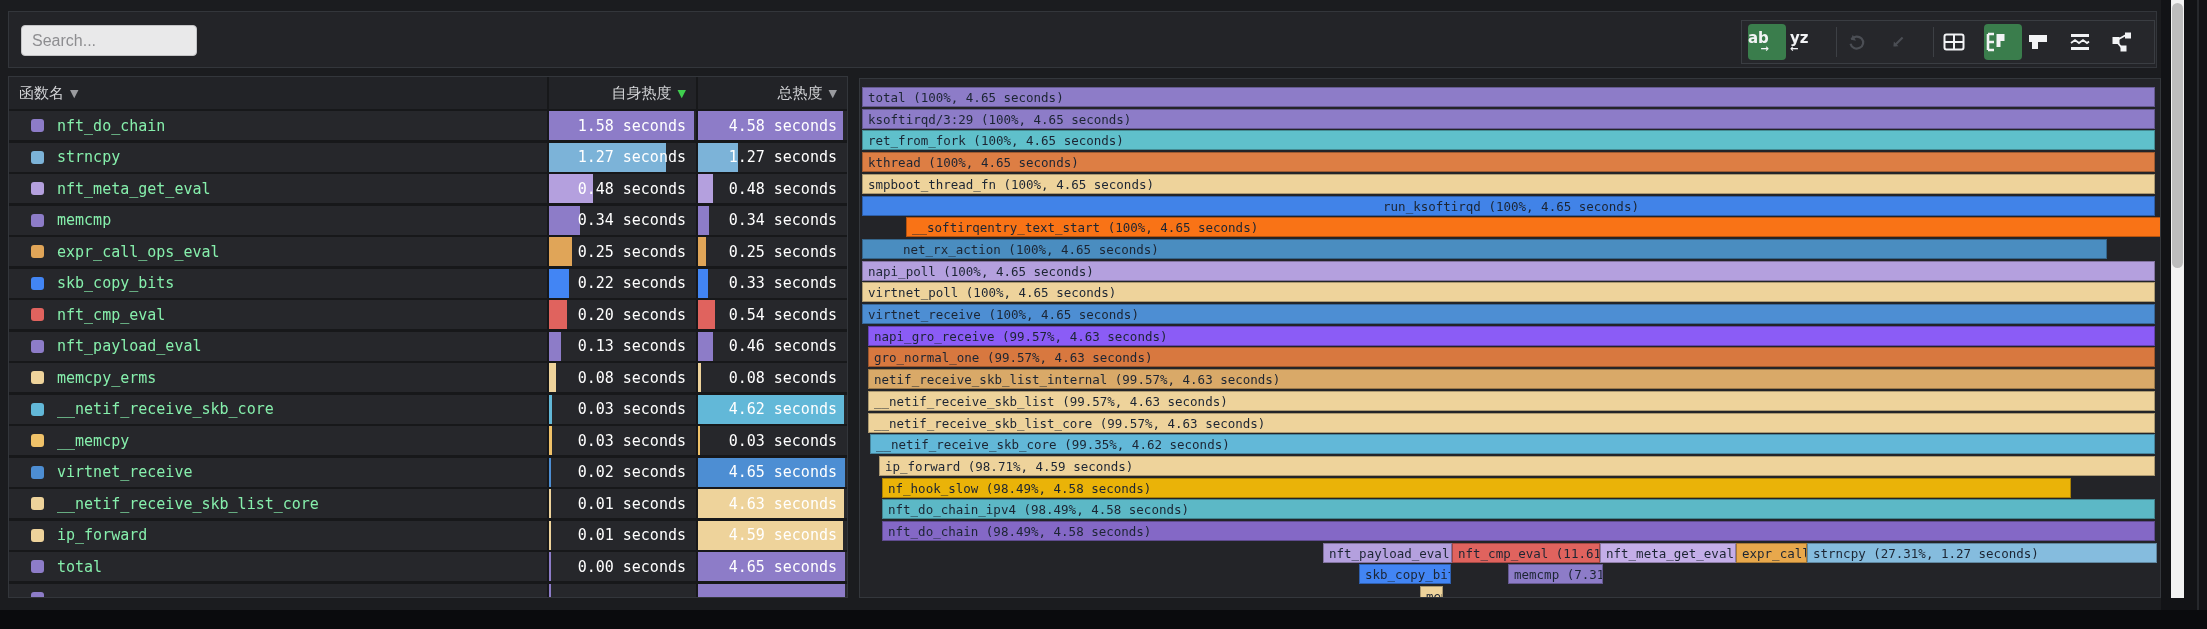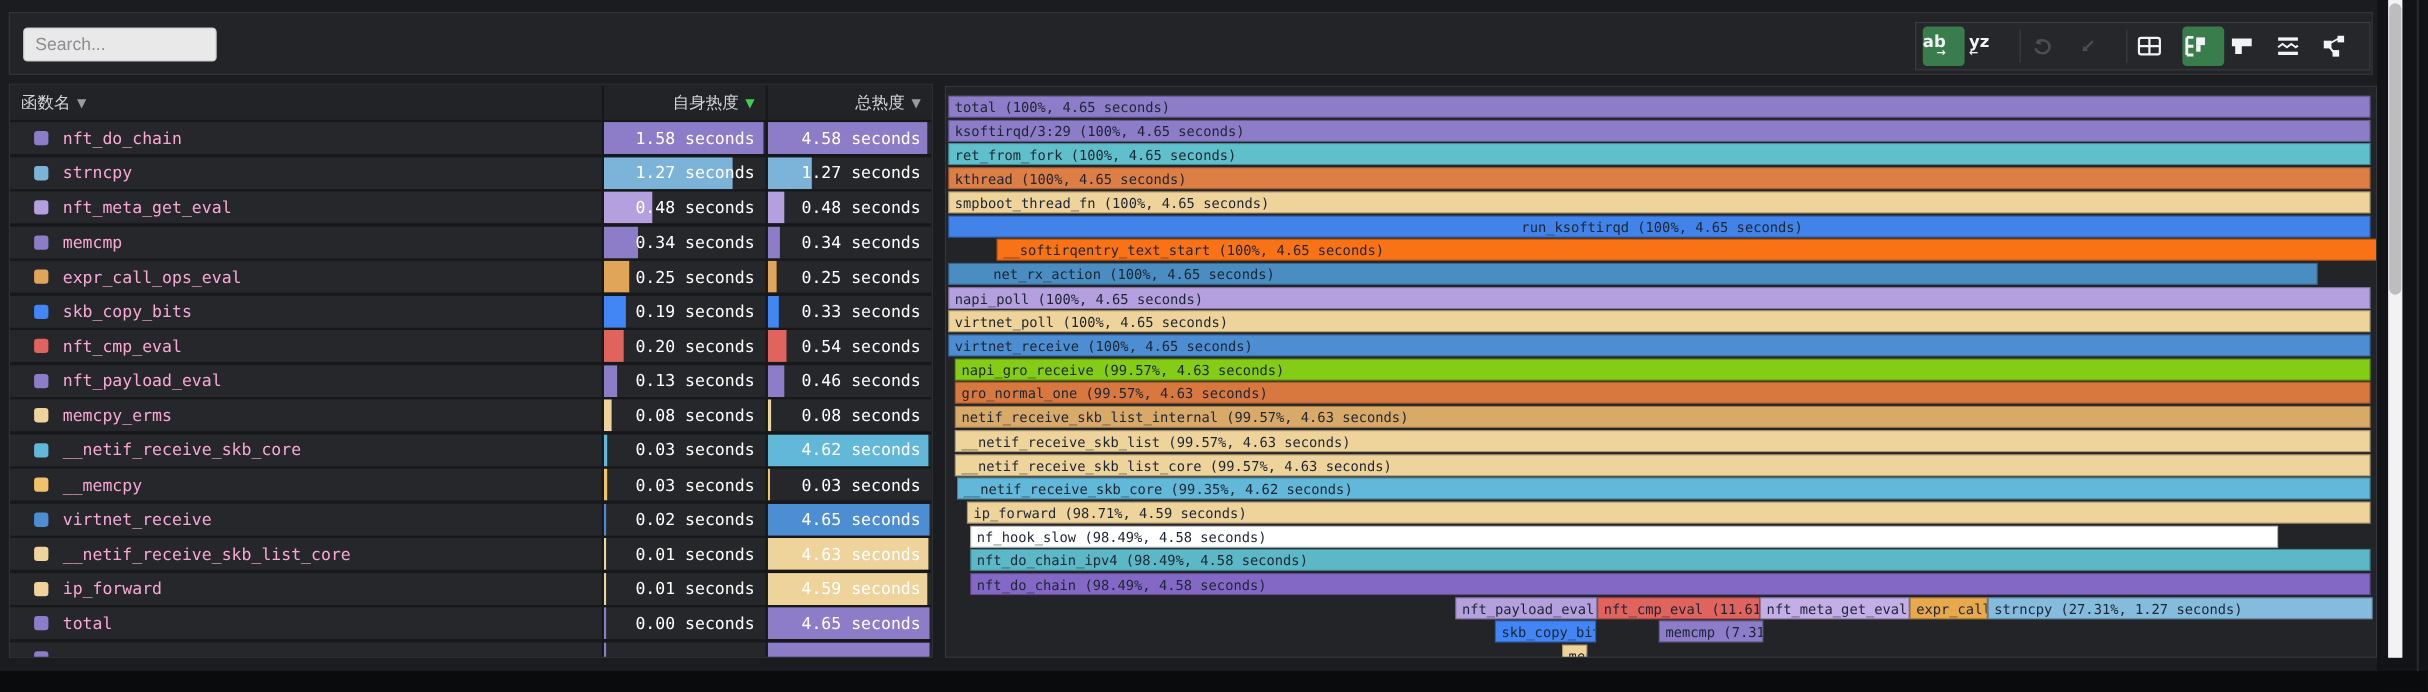--- a/index.html
+++ b/index.html
@@ -26,21 +26,21 @@
   .table-panel{position:absolute;left:8px;top:76px;width:840px;height:522px;background:#17181a;
                border:1px solid #33363b;box-sizing:border-box;overflow:hidden;text-align:center;}
   .thead{display:grid;grid-template-columns:1fr 147px 149px;column-gap:2px;height:32px;}
   .th{background:#222327;color:#d3d4d7;font-size:15px;display:flex;align-items:center;
       font-family:"DejaVu Sans",sans-serif;padding:0 10px;}
   .th.num{justify-content:flex-end;}
   .sort-arrow{font-size:11px;margin-left:6px;color:#9a9b9f;}
   .tbody{display:flex;flex-direction:column;row-gap:2.5px;margin-top:2px;}
   .trow{display:grid;grid-template-columns:1fr 147px 149px;column-gap:2px;height:29px;flex:none;}
   .cell{background:#26272b;position:relative;overflow:hidden;display:flex;align-items:center;}
-  .cell.name{padding-left:22px;color:#f9a8d4;font-size:15px;gap:13px;}
+  .cell.name{padding-left:22px;color:#86efac;font-size:15px;gap:13px;}
   .chip{width:13px;height:13px;border-radius:3px;flex:none;}
   .cell.val{justify-content:flex-end;padding-right:10px;color:#fff;font-size:15px;}
   .bar{position:absolute;left:0;top:0;bottom:0;}
   .vtext{position:relative;z-index:2;}
   
   .flame-panel{position:absolute;left:859px;top:78px;width:1302px;height:520px;background:#232428;
                border:1px solid #34373c;box-sizing:border-box;overflow:hidden;}
   .frame{position:absolute;height:20px;line-height:20px;font-size:12.5px;color:#1c2533;
          padding-left:5px;white-space:nowrap;overflow:hidden;box-sizing:border-box;
          border:1px solid rgba(0,0,0,0.28);cursor:pointer;}
@@ -216,21 +216,21 @@
             <span class="vtext">0.25 seconds</span>
           </div>
         </div>
         <div class="trow">
           <div class="cell name">
             <span class="chip" style="background: rgb(66, 133, 244);"></span>
             <span>skb_copy_bits</span>
           </div>
           <div class="cell val">
             <div class="bar" style="background: rgb(66, 133, 244); width: 20px;"></div>
-            <span class="vtext">0.19 seconds</span>
+            <span class="vtext">0.22 seconds</span>
           </div>
           <div class="cell val">
             <div class="bar" style="background: rgb(66, 133, 244); width: 10px;"></div>
             <span class="vtext">0.33 seconds</span>
           </div>
         </div>
         <div class="trow">
           <div class="cell name">
             <span class="chip" style="background: rgb(224, 99, 94);"></span>
             <span>nft_cmp_eval</span>
@@ -375,28 +375,28 @@
       <div class="frame" style="left: 2px; top: 30px; width: 1293px; background: rgb(141, 124, 200);">ksoftirqd/3:29 (100%, 4.65 seconds)</div>
       <div class="frame" style="left: 2px; top: 51px; width: 1293px; background: rgb(95, 192, 203);">ret_from_fork (100%, 4.65 seconds)</div>
       <div class="frame" style="left: 2px; top: 73px; width: 1293px; background: rgb(221, 126, 68);">kthread (100%, 4.65 seconds)</div>
       <div class="frame" style="left: 2px; top: 95px; width: 1293px; background: rgb(238, 211, 155);">smpboot_thread_fn (100%, 4.65 seconds)</div>
       <div class="frame" style="left: 2px; top: 117px; width: 1293px; background: rgb(65, 131, 232); text-align: center;">run_ksoftirqd (100%, 4.65 seconds)</div>
       <div class="frame" style="left: 2px; top: 138px; width: 1293px; background: #f97316; margin-left: 44px;">__softirqentry_text_start (100%, 4.65 seconds)</div>
       <div class="frame" style="left: 2px; top: 160px; width: 1245px; background: rgb(74, 141, 192); padding-left: 40px;">net_rx_action (100%, 4.65 seconds)</div>
       <div class="frame" style="left: 2px; top: 182px; width: 1293px; background: rgb(180, 160, 222);">napi_poll (100%, 4.65 seconds)</div>
       <div class="frame" style="left: 2px; top: 203px; width: 1293px; background: rgb(238, 211, 155);">virtnet_poll (100%, 4.65 seconds)</div>
       <div class="frame" style="left: 2px; top: 225px; width: 1293px; background: rgb(77, 142, 211);">virtnet_receive (100%, 4.65 seconds)</div>
-      <div class="frame" style="left: 8px; top: 247px; width: 1287px; background: #84cc16;">napi_gro_receive (99.57%, 4.63 seconds)</div>
+      <div class="frame" style="left: 8px; top: 247px; width: 1287px; background: #8b5cf6;">napi_gro_receive (99.57%, 4.63 seconds)</div>
       <div class="frame" style="left: 8px; top: 268px; width: 1287px; background: rgb(216, 120, 63);">gro_normal_one (99.57%, 4.63 seconds)</div>
       <div class="frame" style="left: 8px; top: 290px; width: 1287px; background: rgb(217, 169, 104);">netif_receive_skb_list_internal (99.57%, 4.63 seconds)</div>
       <div class="frame" style="left: 8px; top: 312px; width: 1287px; background: rgb(238, 211, 155);">__netif_receive_skb_list (99.57%, 4.63 seconds)</div>
       <div class="frame" style="left: 8px; top: 334px; width: 1287px; background: rgb(238, 211, 155);">__netif_receive_skb_list_core (99.57%, 4.63 seconds)</div>
       <div class="frame" style="left: 10px; top: 355px; width: 1285px; background: rgb(98, 184, 216);">__netif_receive_skb_core (99.35%, 4.62 seconds)</div>
       <div class="frame" style="left: 19px; top: 377px; width: 1276px; background: rgb(238, 211, 155);">ip_forward (98.71%, 4.59 seconds)</div>
-      <div class="frame" style="left: 22px; top: 399px; width: 1189px; background: #ffffff;">nf_hook_slow (98.49%, 4.58 seconds)</div>
+      <div class="frame" style="left: 22px; top: 399px; width: 1189px; background: #eab308;">nf_hook_slow (98.49%, 4.58 seconds)</div>
       <div class="frame" style="left: 22px; top: 420px; width: 1273px; background: rgb(92, 184, 198);">nft_do_chain_ipv4 (98.49%, 4.58 seconds)</div>
       <div class="frame" style="left: 22px; top: 442px; width: 1273px; background: rgb(132, 104, 198);">nft_do_chain (98.49%, 4.58 seconds)</div>
       <div class="frame" style="left: 463px; top: 464px; width: 129px; background: rgb(180, 160, 222);">nft_payload_eval (</div>
       <div class="frame" style="left: 592px; top: 464px; width: 148px; background: rgb(224, 99, 94);">nft_cmp_eval (11.61%,</div>
       <div class="frame" style="left: 740px; top: 464px; width: 136px; background: rgb(196, 174, 232);">nft_meta_get_eval (</div>
       <div class="frame" style="left: 876px; top: 464px; width: 71px; background: rgb(232, 168, 76);">expr_call_</div>
       <div class="frame" style="left: 947px; top: 464px; width: 350px; background: rgb(133, 188, 222);">strncpy (27.31%, 1.27 seconds)</div>
       <div class="frame" style="left: 499px; top: 485px; width: 92px; background: rgb(66, 133, 244);">skb_copy_bits</div>
       <div class="frame" style="left: 648px; top: 485px; width: 95px; background: rgb(141, 124, 200);">memcmp (7.31%</div>
       <div class="frame" style="left: 560px; top: 507px; width: 23px; background: rgb(238, 211, 155);">mem</div>

